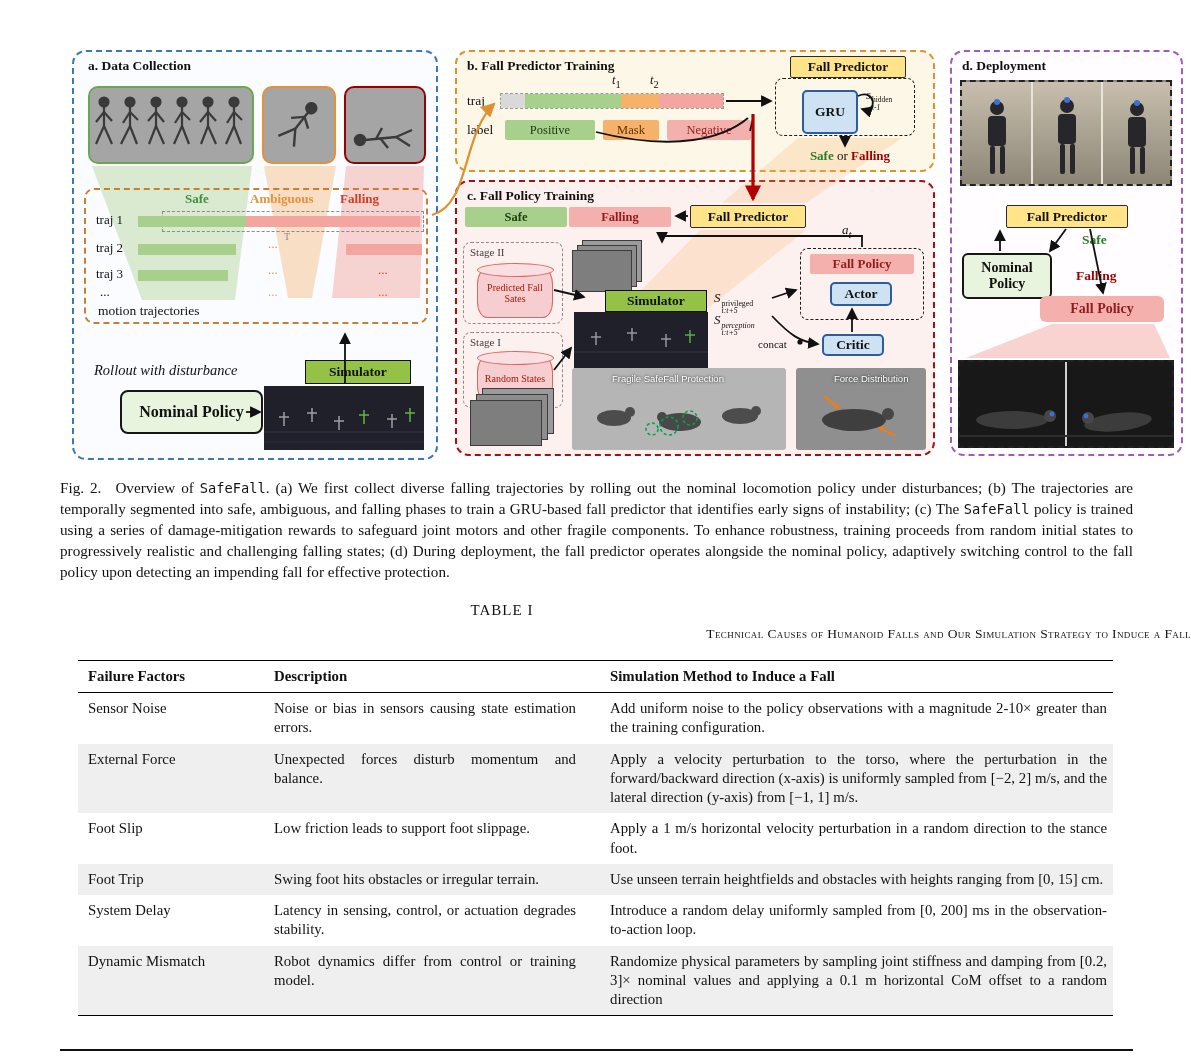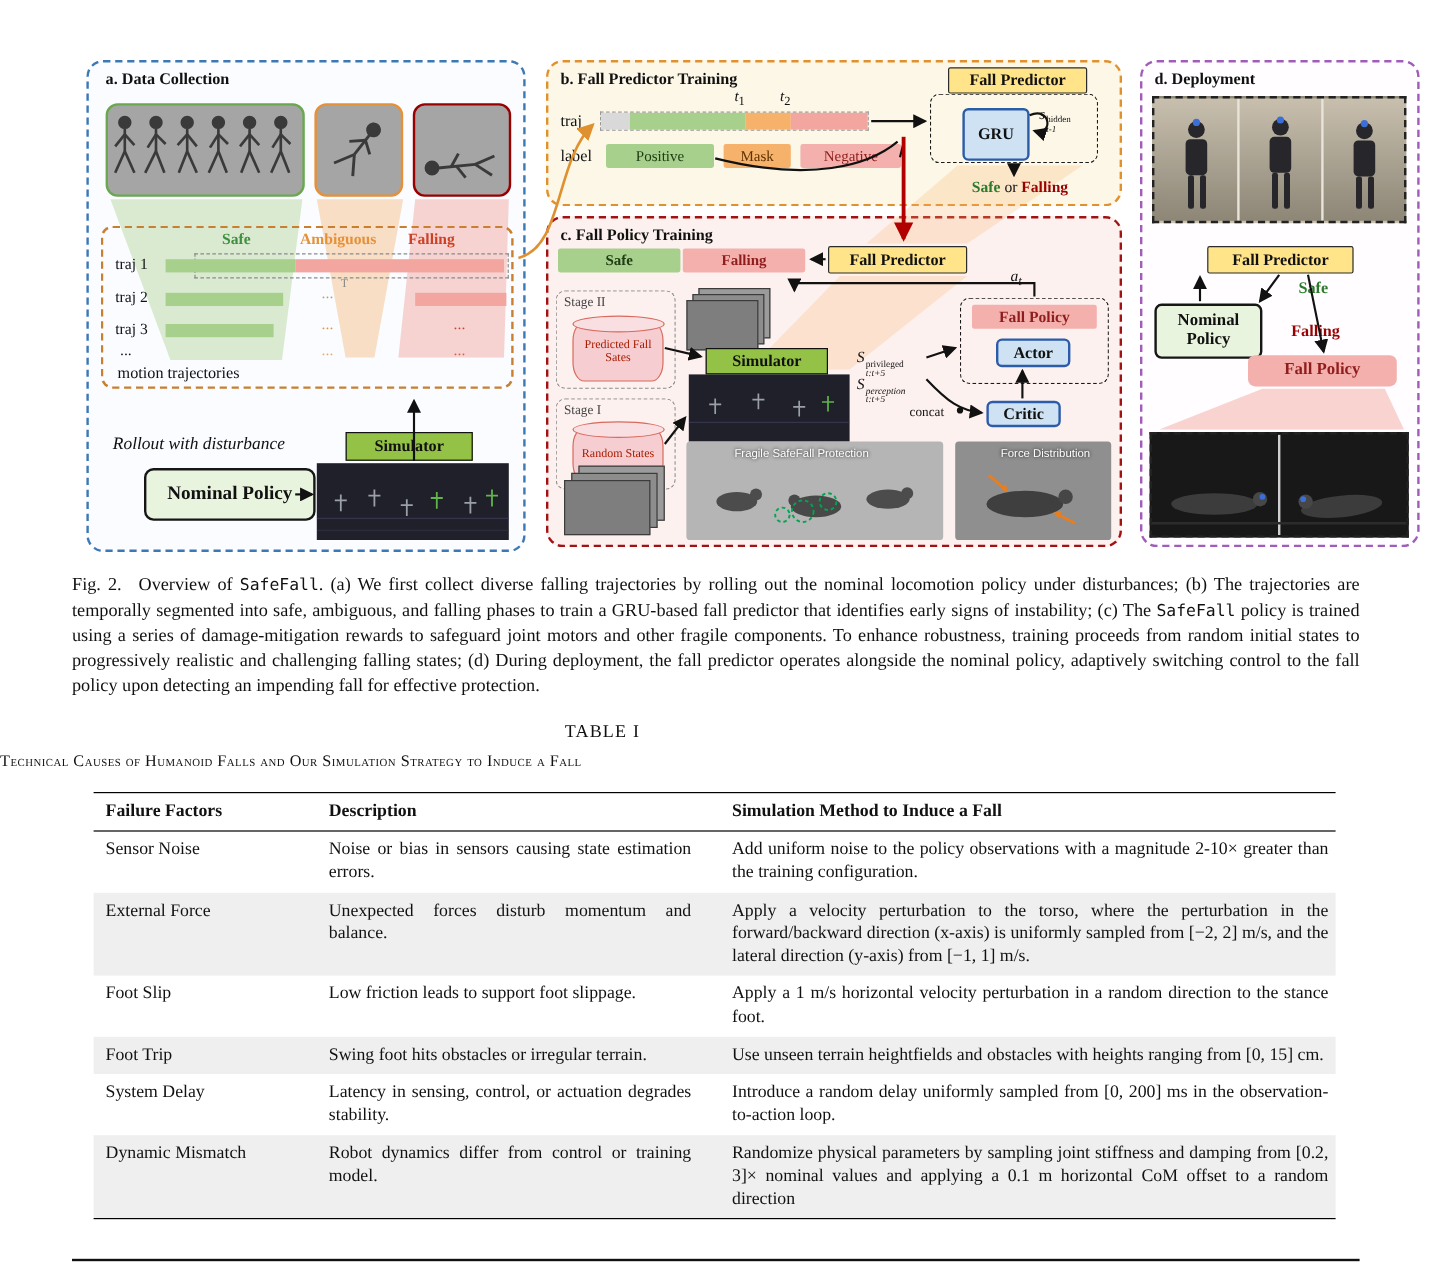--- a/index.html
+++ b/index.html
@@ -10,21 +10,21 @@
   .ptitle{position:absolute;font-weight:bold;font-size:13.5px;z-index:2;white-space:nowrap;}
   svg.layer{position:absolute;left:0;top:0;pointer-events:none;}
   #funnels{z-index:1;} #arrows{z-index:3;}
   .box{position:absolute;display:flex;align-items:center;justify-content:center;text-align:center;
        z-index:2;box-sizing:border-box;white-space:nowrap;}
   .ybox{background:#ffe48a;border:1.2px solid #2b2b2b;font-weight:bold;font-size:13.5px;border-radius:2px;}
   .bluebox{background:#cfe2f3;border:2px solid #2b5ca8;border-radius:5px;font-weight:bold;font-size:13.5px;}
   .greenbox{background:#a8d08d;color:#203d13;font-size:12.5px;border-radius:2px;}
   .pinkbox{background:#f4b0ac;color:#8f1d1d;font-size:12.5px;border-radius:2px;}
   .orangebox{background:#f6b26b;color:#5d3200;font-size:12.5px;border-radius:2px;}
-  .simlabel{background:#93c247;border:1.6px solid #111;font-weight:bold;font-size:13.5px;}
+  .simlabel{background:#93c247;border:1.6px solid #111;font-weight:bold;font-size:13.5px;margin-left:17px;}
   .dashedbox{position:absolute;border:1.8px dashed #1a1a1a;border-radius:8px;z-index:2;box-sizing:border-box;}
   .stagebox{position:absolute;border:1.6px dashed #8a8a8a;border-radius:8px;z-index:2;box-sizing:border-box;}
   .stagelbl{position:absolute;font-size:11px;color:#444;z-index:2;}
   .bar{position:absolute;z-index:2;height:11px;}
   .rowlbl{position:absolute;font-size:13px;z-index:2;}
   .cyl{position:absolute;z-index:2;background:#f6cdd0;border:1.5px solid #d86a5f;
        border-radius:10px/16px;display:flex;align-items:center;justify-content:center;text-align:center;}
   .cyl::before{content:"";position:absolute;top:-6px;left:-1.5px;right:-1.5px;height:12px;
        background:#fadfe2;border:1.5px solid #d86a5f;border-radius:50%;}
   .cyl span{position:relative;font-size:10px;line-height:1.15;color:#a61c00;z-index:1;padding:0 2px;}
@@ -33,21 +33,21 @@
   .stack div{position:absolute;border:1px solid #3c3c3c;background:#8d8d8d;}
   .supsub{display:inline-flex;flex-direction:column;vertical-align:-0.45em;line-height:1;
           font-size:0.6em;margin-left:1px;}
   .imglbl{position:absolute;z-index:4;color:#fff;font-size:9.5px;font-family:"Liberation Sans",sans-serif;
           text-shadow:0 0 3px rgba(0,0,0,.9);white-space:nowrap;}
   .mathit{font-style:italic;}
   #caption{position:absolute;left:60px;top:478px;width:1073px;font-size:15.2px;line-height:1.38;
            text-align:justify;z-index:2;}
   .tt{font-family:"DejaVu Sans Mono","Liberation Mono",monospace;font-size:0.9em;}
   #tbl-title{position:absolute;left:0;top:602px;width:1004px;text-align:center;font-size:15px;letter-spacing:1px;}
-  #tbl-subtitle{position:absolute;left:0;top:626px;width:1191px;text-align:left;font-size:13.5px;
+  #tbl-subtitle{position:absolute;left:0;top:626px;width:1191px;text-align:right;font-size:13.5px;
                 font-variant:small-caps;letter-spacing:.4px;}
   #table{position:absolute;left:78px;top:660px;width:1035px;border-top:1.6px solid #000;
          border-bottom:1.6px solid #000;font-size:14.8px;z-index:2;}
   .trow{display:grid;grid-template-columns:186px 336px 1fr;}
   .thead{font-weight:bold;border-bottom:1.2px solid #000;}
   .thead>div{padding:8px 10px 7px 10px;}
   .trow>div{padding:6px 24px 6px 10px;line-height:1.3;}
   .trow>div:last-child{padding-right:6px;}
   .trow.shade{background:#efefef;}
   .cell-desc,.cell-method{text-align:justify;}

